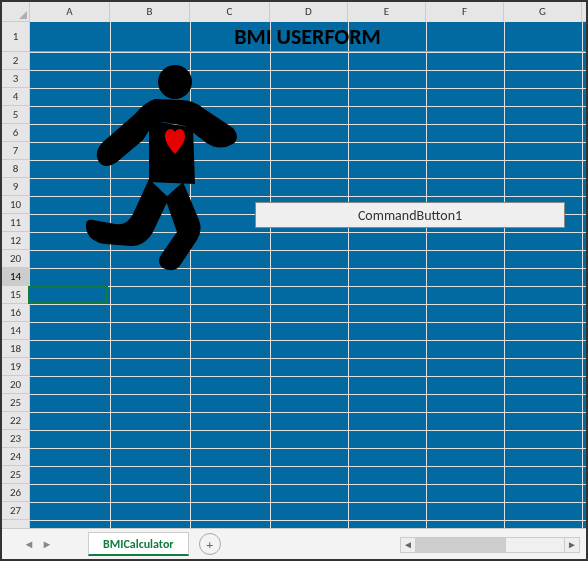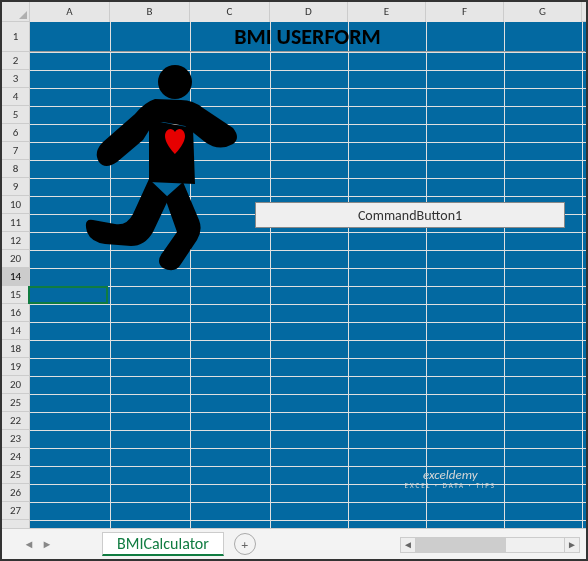--- a/index.html
+++ b/index.html
@@ -153,24 +153,24 @@
       font-size: 11px;
       margin-right: 4px;
       cursor: pointer;
     }
     .tab {
       height: 24px;
       padding: 0 14px;
       background: #fff;
       border: 1px solid #ccc;
       border-bottom: 2px solid #107c41;
-      margin-left: 44px;
-      font-size: 16px;
+      margin-left: 30px;
+      font-size: 12px;
       color: #107c41;
-      font-weight: normal;
+      font-weight: bold;
       line-height: 22px;
       cursor: pointer;
     }
     .new-tab {
       width: 22px; height: 22px;
       margin-left: 10px;
       border-radius: 50%;
       border: 1px solid #aaa;
       display: flex;
       align-items: center; justify-content: center;
@@ -307,24 +307,20 @@
           <path fill="#000" d="M 70 35 Q 60 38 50 50 L 18 78 Q 8 88 14 98 Q 20 106 32 98 L 58 76 L 68 60 L 78 58 L 100 62 L 120 78 Q 134 88 148 80 Q 156 74 148 64 L 118 44 Q 108 36 96 36 Z"></path>
           <path fill="#000" d="M 64 56 L 108 64 L 110 120 L 64 118 Z"></path>
           <path fill="#000" d="M 64 115 L 48 150 Q 42 162 30 160 L 8 156 Q -2 154 2 168 Q 6 178 20 180 L 46 182 Q 60 182 68 168 L 84 134 Z"></path>
           <path fill="#000" d="M 98 118 L 114 156 Q 118 166 112 176 L 96 200 Q 90 210 78 204 Q 70 198 78 188 L 92 168 L 80 134 Z"></path>
           <path fill="#e60000" d="M 80 72 C 80 66 86 62 90 68 C 94 62 100 66 100 72 C 100 80 90 90 90 90 C 90 90 80 80 80 72 Z"></path>
         </svg>
       </div>
 
       <button class="command-button">CommandButton1</button>
 
-      <div class="watermark">
-        <span>exceldemy</span>
-        <span class="sub">EXCEL · DATA · TIPS</span>
-      </div>
     </div>
   </div>
 </div>
 
 <div class="tab-bar">
   <div class="tab-nav">◄</div>
   <div class="tab-nav">►</div>
   <div class="tab">BMICalculator</div>
   <div class="new-tab">+</div>
   <div class="hscroll">

